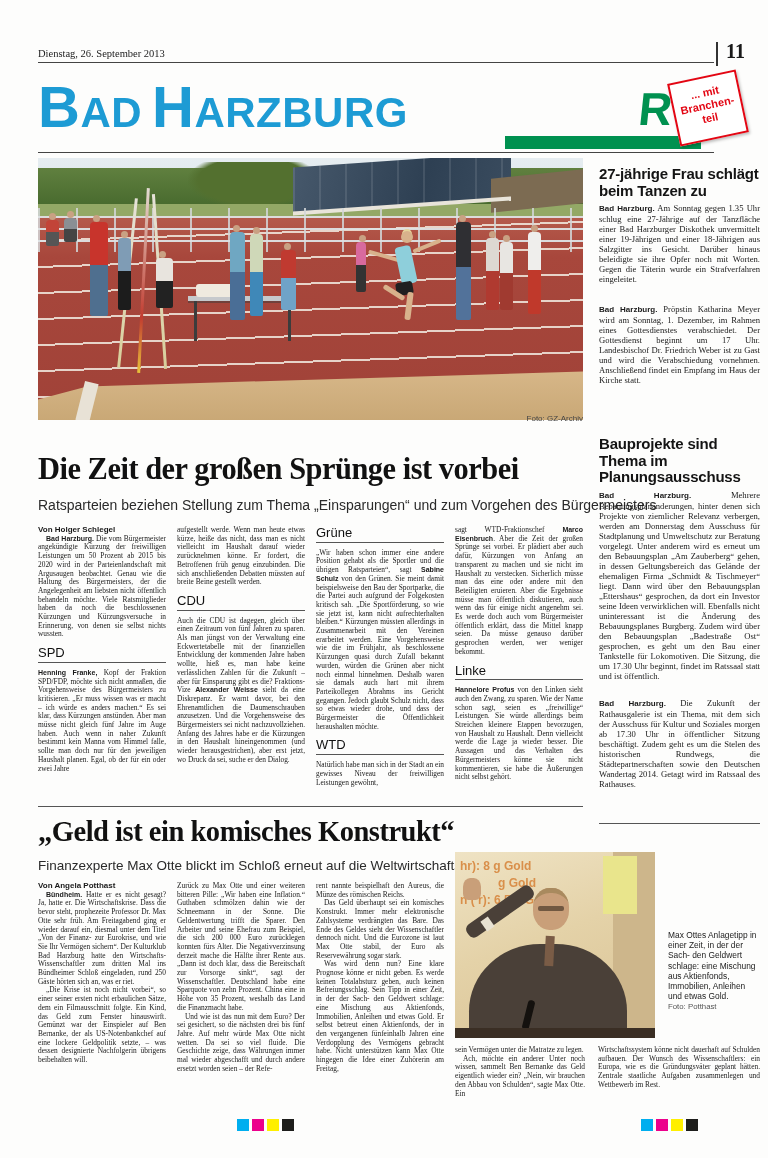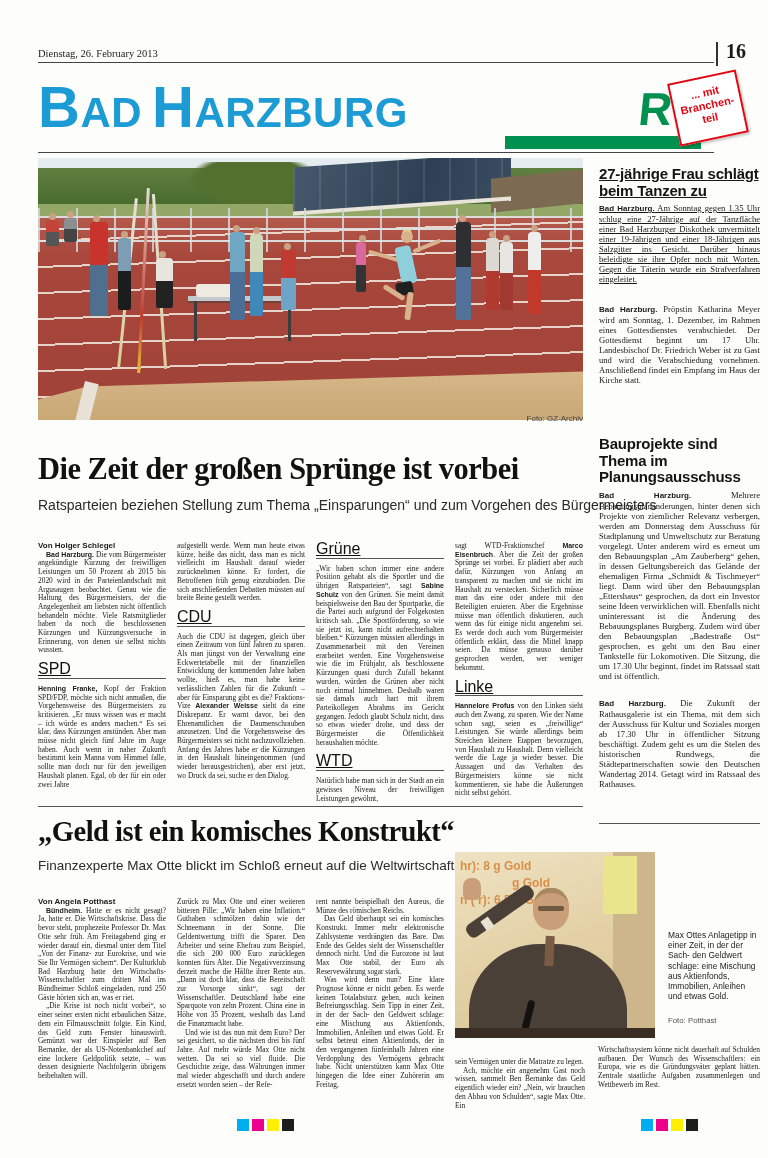--- a/index.html
+++ b/index.html
@@ -58,76 +58,76 @@
 
   
   #sports-caption{left:38px;top:424px;width:545px;font-family:"Liberation Sans",sans-serif;font-size:8.6px;line-height:10.5px;color:#222;}
   #sports-caption .cap{width:482px;}
   #sports-credit{right:0;bottom:0;font-size:8px;color:#444;}
 
   
   #a1-headline{left:38px;top:450px;font-size:32px;font-weight:bold;letter-spacing:-.5px;white-space:nowrap;transform:scaleX(.95);transform-origin:left;color:#111;}
   #a1-sub{left:38px;top:497px;font-family:"Liberation Sans",sans-serif;font-size:14px;color:#2a2a2a;}
   #a1-cols{left:38px;top:526px;width:545px;height:278px;display:flex;gap:11px;}
-  .ncol{width:128px;flex:0 0 128px;margin-top:16px;}
+  .ncol{width:128px;flex:0 0 128px;}
   .body{font-size:7.4px;line-height:8.7px;text-align:justify;hyphens:auto;}
   .body p{margin:0;}
   .body p + p{text-indent:8px;}
   .lead{font-family:"Liberation Sans",sans-serif;font-weight:bold;font-size:7px;}
   .bn{font-family:"Liberation Sans",sans-serif;font-weight:bold;font-size:7px;}
   .byline{font-family:"Liberation Sans",sans-serif;font-weight:bold;font-size:8px;margin:0 0 8px 0;}
-  .kicker{font-family:"Liberation Sans",sans-serif;font-size:16px;color:#111;border-bottom:1.5px solid #555;padding:3px 0 4px;margin:7px 0 6px;text-decoration:underline;}
+  .kicker{font-family:"Liberation Sans",sans-serif;font-size:13px;color:#111;border-bottom:1.5px solid #555;padding:3px 0 4px;margin:7px 0 6px;}
   #a1-rule{left:38px;top:806px;width:545px;height:1px;background:#555;}
 
   
   .brief{left:599px;width:161px;}
   .brief h3{margin:0 0 4px 0;font-family:"Liberation Sans",sans-serif;font-weight:bold;font-size:15px;line-height:16.5px;letter-spacing:-.2px;color:#141414;}
   .brief .btxt{font-size:8.6px;line-height:10px;text-align:justify;hyphens:auto;}
   .brief .blead{font-family:"Liberation Sans",sans-serif;font-weight:bold;font-size:8px;}
   #briefs-rule{left:599px;top:823px;width:161px;height:1px;background:#555;}
 
   
   #a2-headline{left:38px;top:814px;font-size:30px;font-weight:bold;letter-spacing:-.5px;white-space:nowrap;transform:scaleX(.95);transform-origin:left;color:#111;}
   #a2-sub{left:38px;top:858px;font-family:"Liberation Sans",sans-serif;font-size:13.5px;color:#2a2a2a;}
   #a2-cols{left:38px;top:882px;width:406px;height:236px;display:flex;gap:11px;}
-  #a2-col4{left:455px;top:1046px;width:130px;margin-top:12px;}
+  #a2-col4{left:455px;top:1046px;width:130px;}
   #a2-col5{left:598px;top:1046px;width:162px;}
 
   
   #otte-photo{left:455px;top:852px;width:200px;height:186px;overflow:hidden;background:linear-gradient(160deg,#efe3c4 0%,#e4d2a8 45%,#d8c294 100%);}
   .o-panel{right:0;top:0;width:42px;height:186px;background:#cdb68b;}
   .o-screen{left:148px;top:4px;width:34px;height:58px;background:#e9e58c;}
   .o-slide{left:5px;top:6px;color:#d98f4a;font-family:"Liberation Sans",sans-serif;font-weight:bold;font-size:12px;line-height:17px;white-space:nowrap;}
-  .o-slide .in2{margin-left:52px;}
+  .o-slide .in2{margin-left:38px;}
   .o-suit{left:14px;top:92px;width:158px;height:96px;background:#4a4038;border-radius:45% 45% 0 0/70% 70% 0 0;}
   .o-head{left:78px;top:36px;width:36px;height:42px;background:#c99f79;border-radius:46%;box-shadow:inset 0 8px 0 -3px #a98a5e;}
   .o-glasses{left:83px;top:54px;width:26px;height:5px;background:rgba(40,30,20,.55);border-radius:2px;}
   .o-arm{left:6px;top:52px;width:78px;height:15px;background:#4a4038;transform:rotate(-35deg);border-radius:6px;}
   .o-cuff{left:28px;top:66px;width:9px;height:12px;background:#e8e2d2;transform:rotate(-35deg);}
   .o-hand{left:8px;top:26px;width:18px;height:22px;background:#c99f79;border-radius:40% 40% 30% 30%;}
   .o-tie{left:90px;top:84px;width:9px;height:30px;background:#7a5c46;transform:rotate(3deg);}
   .o-mic{left:70px;top:148px;width:7px;height:30px;background:#14110e;transform:rotate(14deg);border-radius:3px;}
   .o-desk{left:0;top:176px;width:200px;height:10px;background:#3a2e24;}
   #otte-caption{left:668px;top:930px;width:92px;font-family:"Liberation Sans",sans-serif;font-size:8.4px;line-height:10.2px;color:#222;}
-  #otte-credit{font-size:7.8px;color:#555;margin-top:15px;}
+  #otte-credit{font-size:7.8px;color:#555;margin-top:1px;}
 
   
   .marks{top:1119px;height:12px;display:flex;gap:3px;}
   .marks i{display:block;width:12px;height:12px;}
   .m-c{background:#00aeef;} .m-m{background:#ec008c;} .m-y{background:#ffef00;} .m-k{background:#1d1d1b;}
   #marks1{left:237px;} #marks2{left:641px;}
 </style>
 </head>
 <body>
 
-<div class="abs" id="dateline">Dienstag, 26. February 2013</div>
+<div class="abs" id="dateline">Dienstag, 26. September 2013</div>
 <div class="abs" id="toprule"></div>
 <div class="abs" id="pageno-wrap">
   <div class="abs" id="pageno-vline"></div>
-  <div class="abs" id="pageno">16</div>
+  <div class="abs" id="pageno">11</div>
 </div>
 
 <div class="abs" id="masthead"><span class="big">B</span><span class="sm">AD</span><span class="gap"></span><span class="big">H</span><span class="sm">ARZBURG</span></div>
 <div class="abs" id="mastrule"></div>
 
 <div class="abs" id="phonebook">
   <div class="abs" id="pb-logo">R</div>
   <div class="abs" id="pb-bar"></div>
   <div class="abs" id="pb-badge">
     <div>... mit</div>
@@ -208,21 +208,21 @@
     <p><span>Natürlich habe man sich in der Stadt an ein gewisses Niveau der freiwilligen Leistungen gewöhnt,</span></p>
   </div>
   <div class="ncol body">
     <p><span>sagt WTD-Fraktionschef </span><span class="bn">Marco Eisenbruch</span><span>. Aber die Zeit der großen Sprünge sei vorbei. Er plädiert aber auch dafür, Kürzungen von Anfang an transparent zu machen und sie nicht im Haushalt zu verstecken. Sicherlich müsse man das eine oder andere mit den Beteiligten eruieren. Aber die Ergebnisse müsse man öffentlich diskutieren, auch wenn das für einige nicht angenehm sei. Es werde doch auch vom Bürgermeister öffentlich erklärt, dass die Mittel knapp seien. Da müsse genauso darüber gesprochen werden, wer weniger bekommt.</span></p>
     <div class="kicker">Linke</div>
     <p><span class="bn">Hannelore Profus</span><span> von den Linken sieht auch den Zwang, zu sparen. Wie der Name schon sagt, seien es „freiwillige“ Leistungen. Sie würde allerdings beim Streichen kleinere Etappen bevorzugen, von Haushalt zu Haushalt. Denn vielleicht werde die Lage ja wieder besser. Die Aussagen und das Verhalten des Bürgermeisters könne sie nicht kommentieren, sie habe die Äußerungen nicht selbst gehört.</span></p>
   </div>
 </div>
 <div class="abs" id="a1-rule"></div>
 
-<div class="abs brief" style="top:166px;text-decoration:underline;">
+<div class="abs brief" style="top:166px;">
   <h3>27-jährige Frau schlägt beim Tanzen zu</h3>
   <div class="btxt"><span class="blead">Bad Harzburg.</span><span> Am Sonntag gegen 1.35 Uhr schlug eine 27-Jährige auf der Tanzfläche einer Bad Harzburger Diskothek unvermittelt einer 19-Jährigen und einer 18-Jährigen aus Salzgitter ins Gesicht. Darüber hinaus beleidigte sie ihre Opfer noch mit Worten. Gegen die Täterin wurde ein Strafverfahren eingeleitet.</span></div>
 </div>
 <div class="abs brief" style="top:304px;">
   <div class="btxt"><span class="blead">Bad Harzburg.</span><span> Pröpstin Katharina Meyer wird am Sonntag, 1. Dezember, im Rahmen eines Gottesdienstes verabschiedet. Der Gottesdienst beginnt um 17 Uhr. Landesbischof Dr. Friedrich Weber ist zu Gast und wird die Verabschiedung vornehmen. Anschließend findet ein Empfang im Haus der Kirche statt.</span></div>
 </div>
 <div class="abs brief" style="top:436px;">
   <h3>Bauprojekte sind Thema im Planungsausschuss</h3>
   <div class="btxt"><span class="blead">Bad Harzburg.</span><span> Mehrere Bebauungsplanänderungen, hinter denen sich Projekte von ziemlicher Relevanz verbergen, werden am Donnerstag dem Ausschuss für Stadtplanung und Umweltschutz zur Beratung vorgelegt. Unter anderem wird es erneut um den Bebauungsplan „Am Zauberberg“ gehen, in dessen Geltungsbereich das Gelände der ehemaligen Firma „Schmidt &amp; Tischmeyer“ liegt. Dann wird über den Bebauungsplan „Ettershaus“ gesprochen, da dort ein Investor seine Ideen verwirklichen will. Ebenfalls nicht uninteressant ist die Änderung des Bebauungsplanes Burgberg. Zudem wird über den Bebauungsplan „Badestraße Ost“ gesprochen, es geht um den Bau einer Tankstelle für Lokomotiven. Die Sitzung, die um 17.30 Uhr beginnt, findet im Ratssaal statt und ist öffentlich.</span></div>
 </div>
@@ -270,21 +270,21 @@
   <div class="abs o-desk"></div>
 </div>
 
 <div class="abs" id="otte-caption">
   <div>Max Ottes Anlagetipp in einer Zeit, in der der Sach- den Geldwert schlage: eine Mischung aus Aktienfonds, Immobilien, Anleihen und etwas Gold.</div>
   <div id="otte-credit">Foto: Potthast</div>
 </div>
 
 <div class="abs body" id="a2-col4">
   <p><span>sein Vermögen unter die Matratze zu legen.</span></p>
-  <p><span>Ach, möchte ein angenehm Gast noch wissen, sammelt Ben Bernanke das Geld eigentlich wieder ein? „Nein, wir brauchen den Abbau von Schulden“, sagte Max Otte. Ein</span></p>
+  <p><span>Ach, möchte ein anderer Unter noch wissen, sammelt Ben Bernanke das Geld eigentlich wieder ein? „Nein, wir brauchen den Abbau von Schulden“, sagte Max Otte. Ein</span></p>
 </div>
 <div class="abs body" id="a2-col5">
   <p><span>Wirtschaftssystem könne nicht dauerhaft auf Schulden aufbauen. Der Wunsch des Wissenschaftlers: ein Europa, wie es die Gründungsväter geplant hätten. Zentrale staatliche Aufgaben zusammenlegen und Wettbewerb im Rest.</span></p>
 </div>
 
 <div class="abs marks" id="marks1">
   <i class="m-c"></i>
     <i class="m-m"></i>
     <i class="m-y"></i>
     <i class="m-k"></i>

